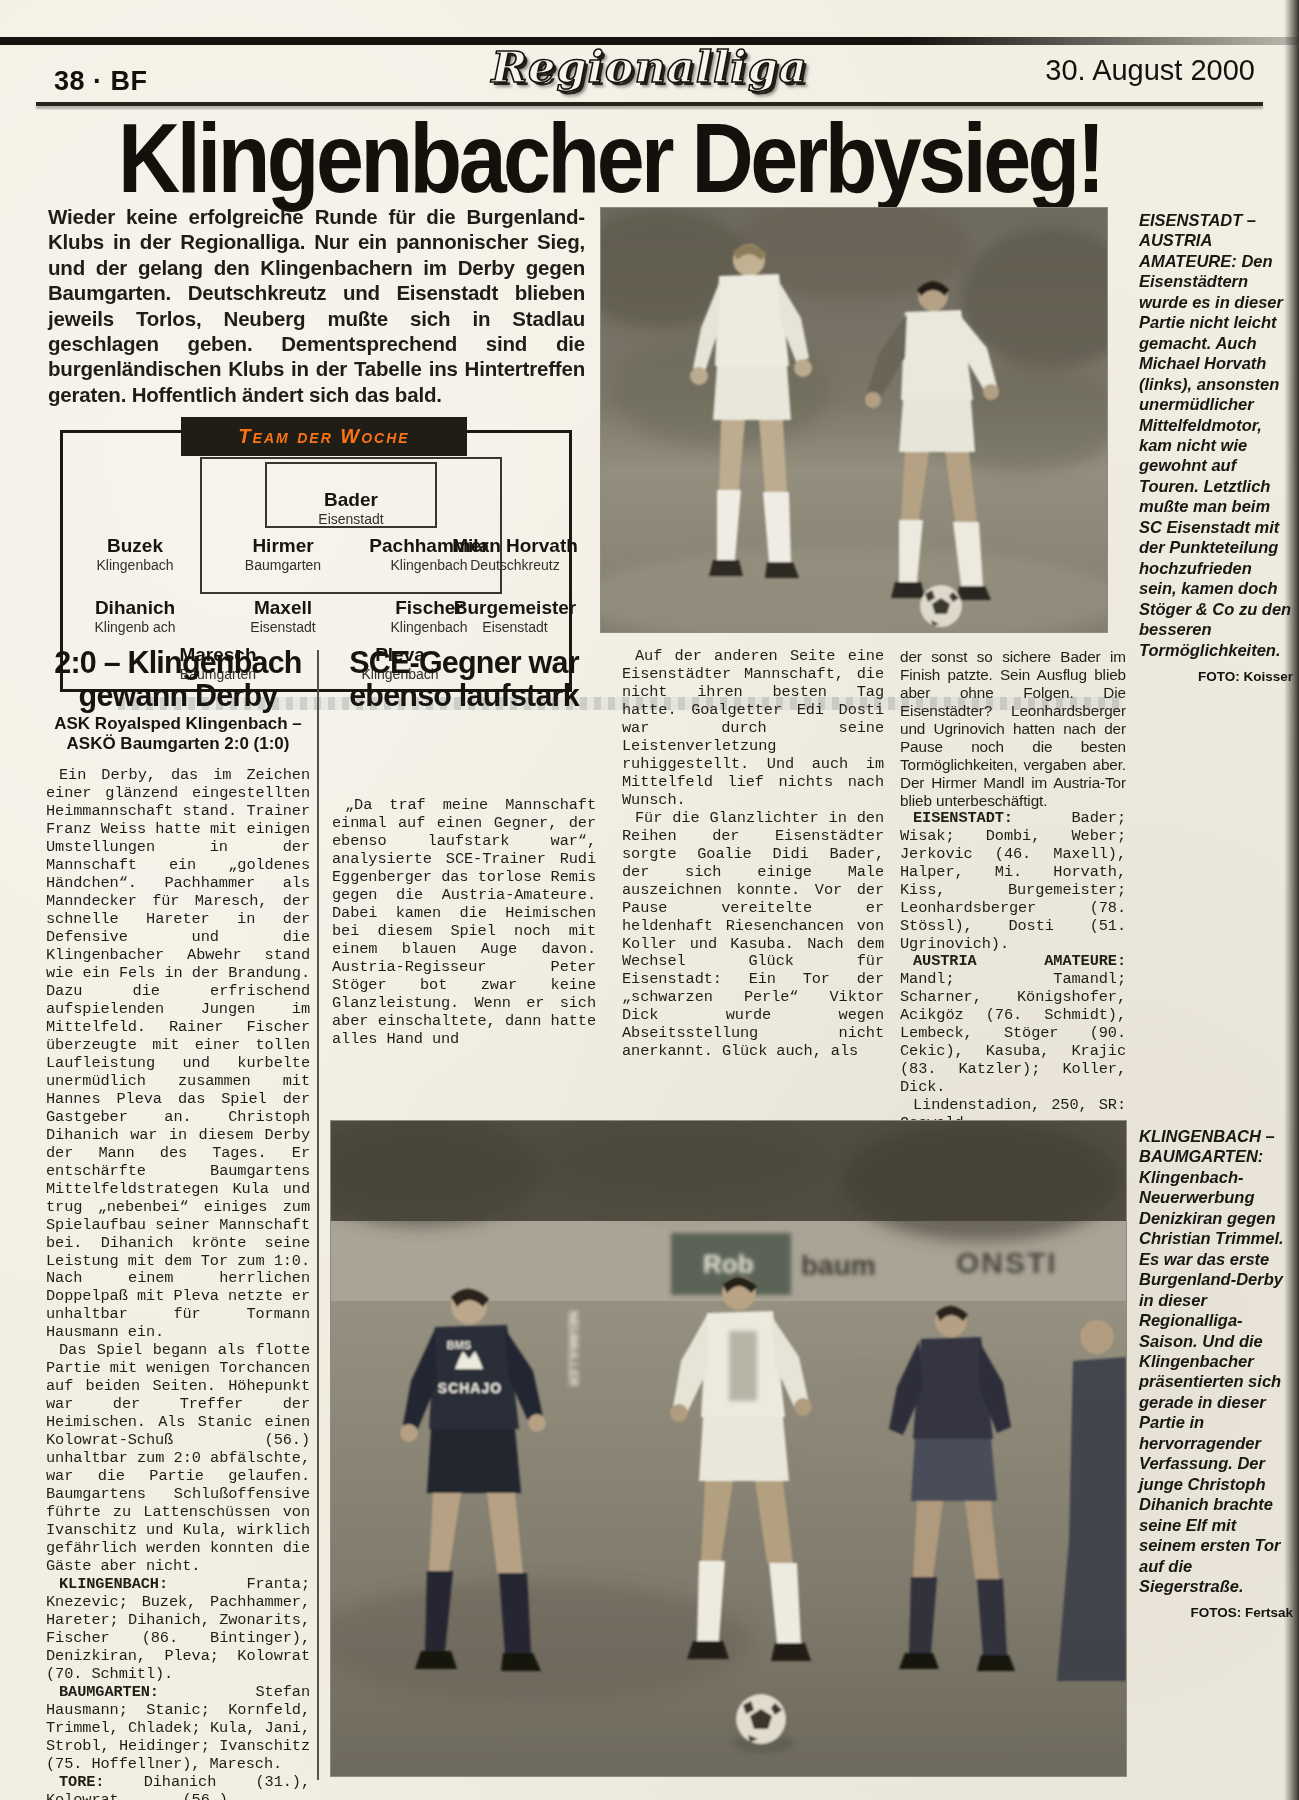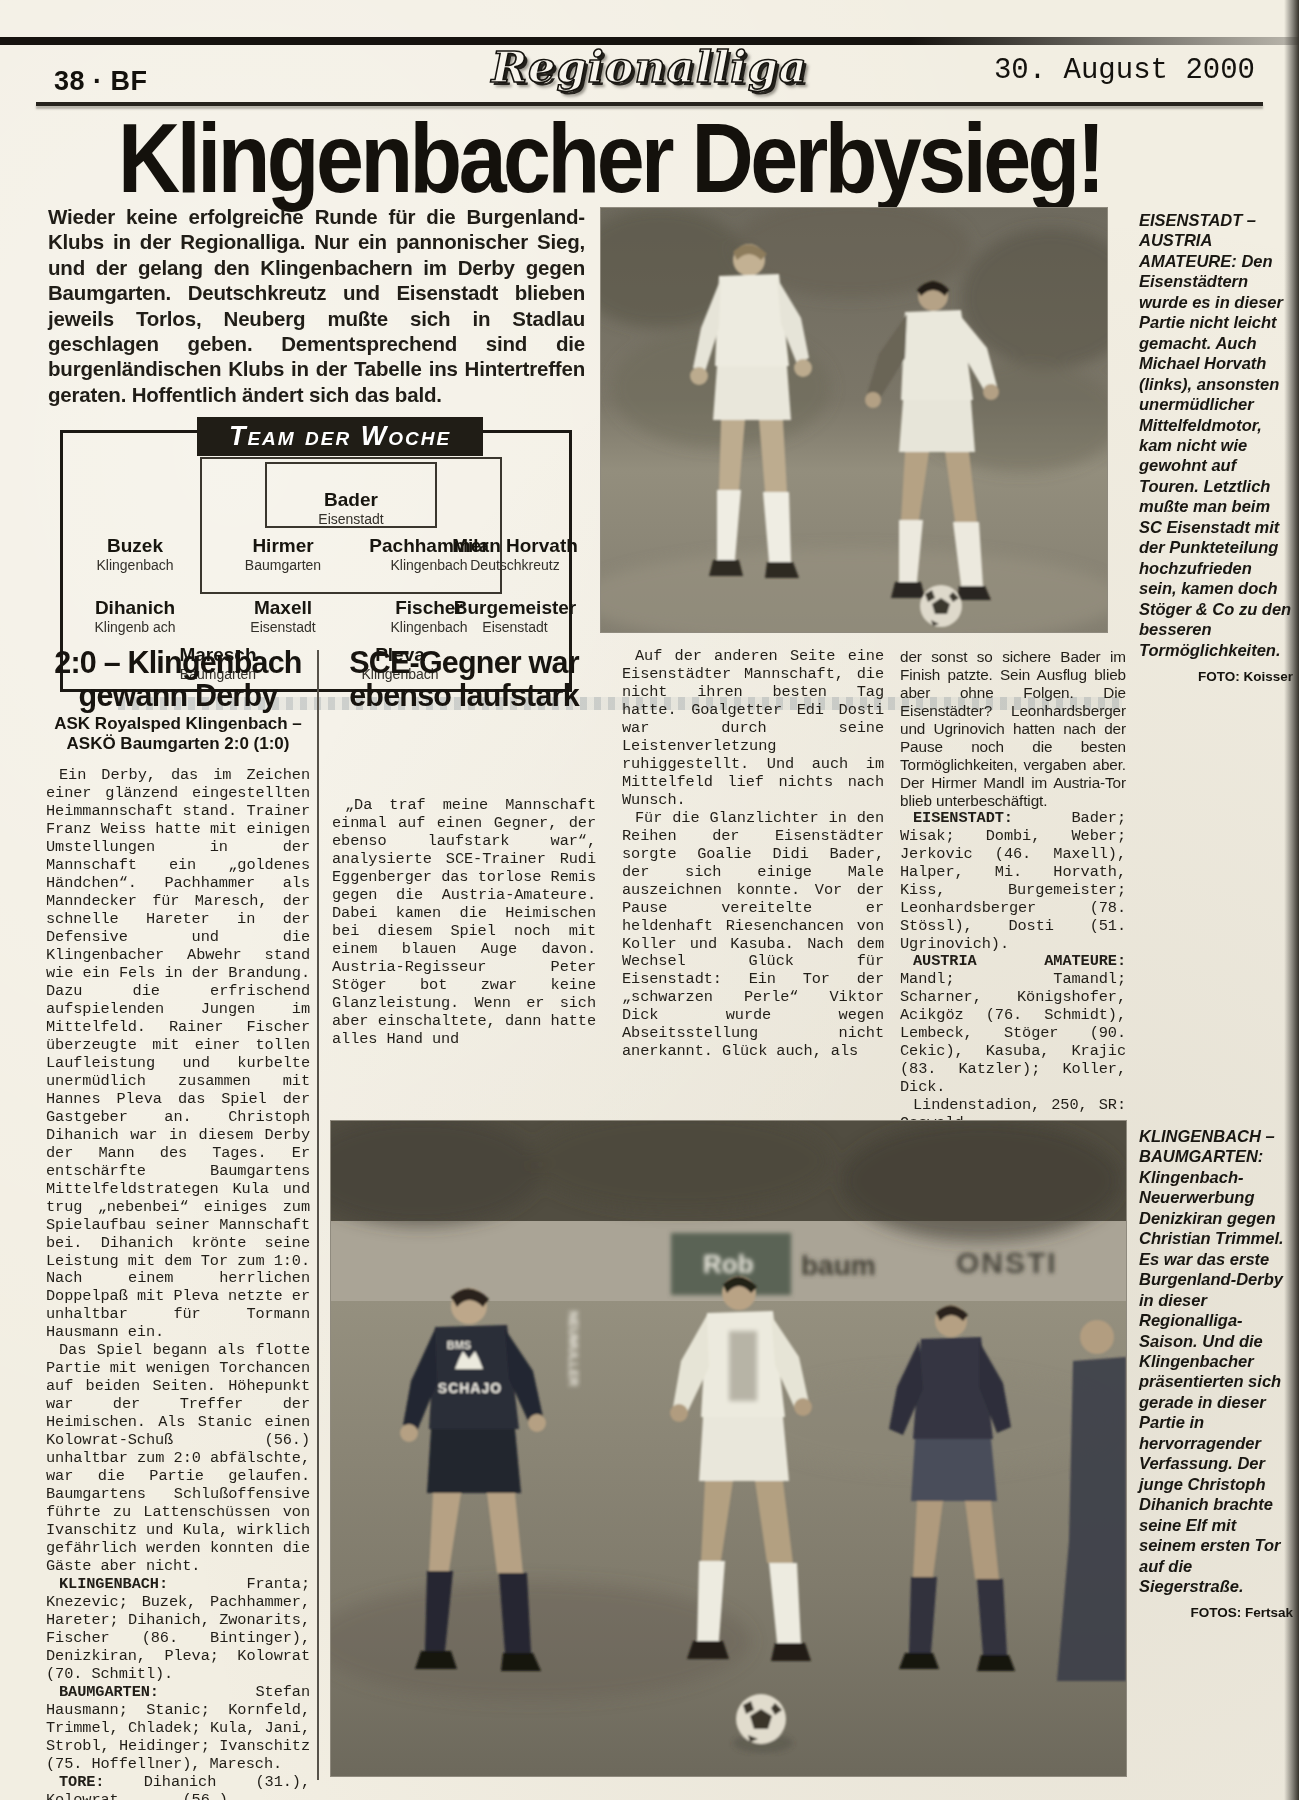--- a/index.html
+++ b/index.html
@@ -15,35 +15,35 @@
     background:linear-gradient(90deg,#16130f 0%,#16130f 70%,rgba(22,19,15,0.25) 100%);}
   .scan-right{right:0;top:0;width:15px;height:1800px;
     background:linear-gradient(90deg,rgba(40,38,33,0) 0%,rgba(40,38,33,0.55) 60%,#34312a 100%);}
 
   
   .pageno{left:54px;top:50px;font-size:27px;font-weight:bold;letter-spacing:0.5px;color:#13110c;margin-top:16px;}
   .brand{left:0;right:0;top:42px;text-align:center;font-family:"DejaVu Serif",serif;
     font-style:italic;font-weight:bold;font-size:43px;color:#f7f4ec;letter-spacing:1px;
     -webkit-text-stroke:1.6px #15130e;
     text-shadow:3px 3px 0 rgba(21,19,14,0.9),5px 5px 3px rgba(90,86,78,0.6);}
-  .date{right:44px;top:54px;font-family:Liberation Mono, monospace;font-size:29px;color:#14120e;}
+  .date{right:44px;top:54px;font-family:Liberation Sans, sans-serif;font-size:29px;color:#14120e;}
   .head-rule{left:36px;top:102px;width:1227px;height:4px;background:#26231d;
     box-shadow:0 3px 2px rgba(120,115,105,0.5);}
 
   .headline{left:40px;top:108px;width:1140px;text-align:center;font-size:99px;font-weight:bold;
     letter-spacing:-4px;line-height:1;color:#14110c;transform:scaleX(0.87);transform-origin:50% 0;}
 
   .lead{left:48px;top:204px;width:537px;font-size:20.5px;font-weight:bold;line-height:1.24;
     text-align:justify;letter-spacing:-0.2px;color:#201d17;}
 
   
   .tw-box{left:60px;top:430px;width:506px;height:256px;border:3px solid #1b1813;}
-  .tw-banner{position:absolute;left:134px;top:-16px;width:286px;height:39px;background:#201d16;
-    color:#ffffff;display:flex;align-items:center;justify-content:center;font-style:italic;
-    font-weight:bold;font-variant:small-caps;font-size:27px;letter-spacing:2px;}
+  .tw-banner{position:absolute;left:118px;top:-16px;width:286px;height:39px;background:#201d16;
+    color:#f97316;display:flex;align-items:center;justify-content:center;font-style:italic;
+    font-weight:bold;font-variant:small-caps;font-size:20px;letter-spacing:2px;}
   .tw-midbox{position:absolute;left:137px;top:24px;width:298px;height:133px;border:2px solid #3a362e;}
   .tw-keeperbox{position:absolute;left:202px;top:29px;width:172px;height:66px;border:2px solid #3a362e;
     text-align:center;padding-top:25px;box-sizing:border-box;}
   .tw-player{position:absolute;width:160px;text-align:center;}
   .tw-name{font-size:19px;font-weight:bold;line-height:1.12;color:#17150f;}
   .tw-club{font-size:14px;color:#33302a;line-height:1.35;}
 
   .sep-band{left:118px;top:697px;width:1004px;height:13px;opacity:0.75;
     background:repeating-linear-gradient(90deg,rgba(148,158,163,0.55) 0 7px,rgba(192,198,196,0.30) 7px 14px);}
 

